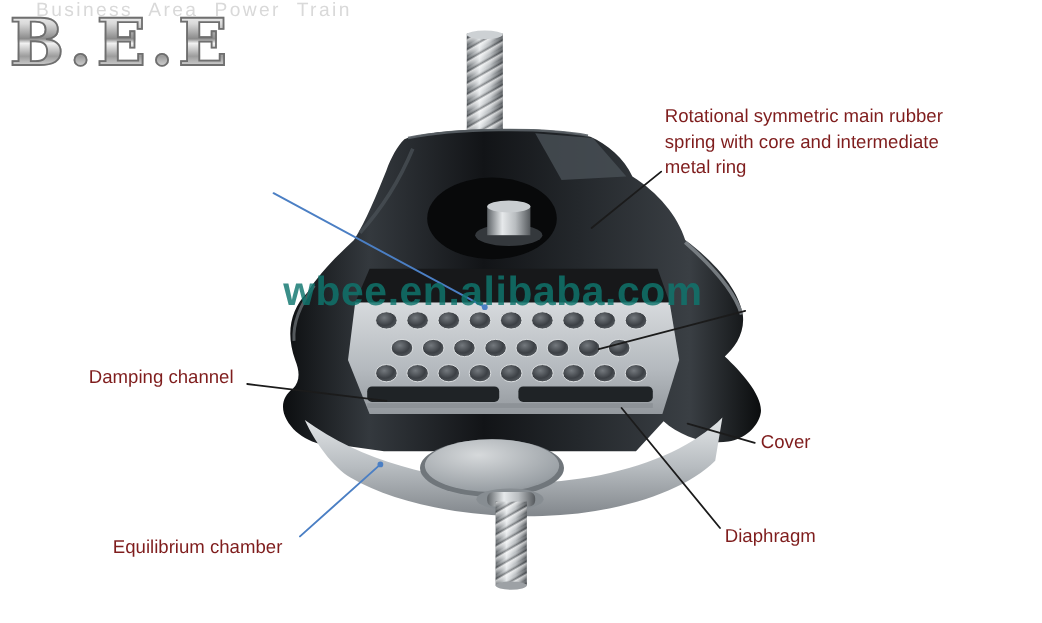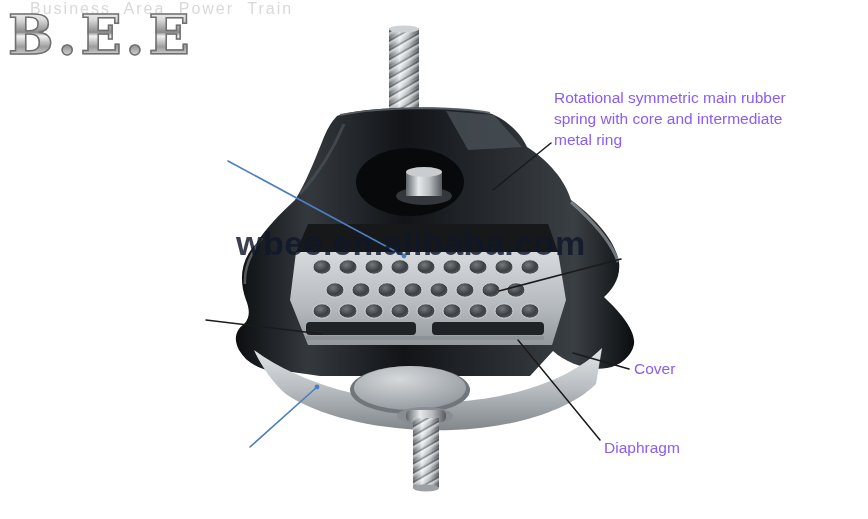--- a/index.html
+++ b/index.html
@@ -15,25 +15,25 @@
     position:absolute;left:8px;top:8px;
     font-family:"DejaVu Serif", serif;font-weight:bold;font-size:54px;line-height:1;
     letter-spacing:4px;
     background:linear-gradient(180deg,#fbfbfb 0%,#d9d9d9 22%,#8a8a8a 45%,#f2f2f2 52%,#9c9c9c 72%,#fdfdfd 100%);
     -webkit-background-clip:text;background-clip:text;color:transparent;
     -webkit-text-stroke:1.5px #6f6f6f;
   }
   .art{position:absolute;left:0;top:0;}
   .watermark{
     position:absolute;left:236px;top:224px;
-    font-size:34px;font-weight:bold;color:#0f172a;opacity:.82;
+    font-size:34px;font-weight:bold;color:#0f766e;opacity:.82;
     letter-spacing:.5px;white-space:nowrap;
   }
   .label{
-    position:absolute;font-size:15.5px;color:#8b5cf6;line-height:21px;
+    position:absolute;font-size:15.5px;color:#7f1d1d;line-height:21px;
   }
   .lab-fluid{left:72px;top:139px;white-space:nowrap;}
   .lab-damping{left:74px;top:304px;white-space:nowrap;}
   .lab-equilibrium{left:94px;top:446px;white-space:nowrap;}
   .lab-spring{left:554px;top:87px;width:252px;}
   .lab-nozzle{left:624px;top:227px;width:152px;}
   .lab-cover{left:634px;top:358px;white-space:nowrap;}
   .lab-diaphragm{left:604px;top:437px;white-space:nowrap;}
 </style>
 </head>
@@ -199,17 +199,19 @@
       <line x1="629" y1="369" x2="573" y2="353" stroke="#1b1b1b" stroke-width="1.5"></line>
       <line x1="600" y1="440" x2="518" y2="340" stroke="#1b1b1b" stroke-width="1.5"></line>
     </g>
   </svg>
 
   <div class="watermark">wbee.en.alibaba.com</div>
 
   <div class="tagline">Business Area Power Train</div>
   <div class="logo">B.E.E</div>
 
+  <div class="label lab-damping">Damping channel</div>
+  <div class="label lab-equilibrium">Equilibrium chamber</div>
   <div class="label lab-spring">Rotational symmetric main rubber spring with core and intermediate metal ring</div>
   <div class="label lab-cover">Cover</div>
   <div class="label lab-diaphragm">Diaphragm</div>
 
 </div>
 
 </body></html>

